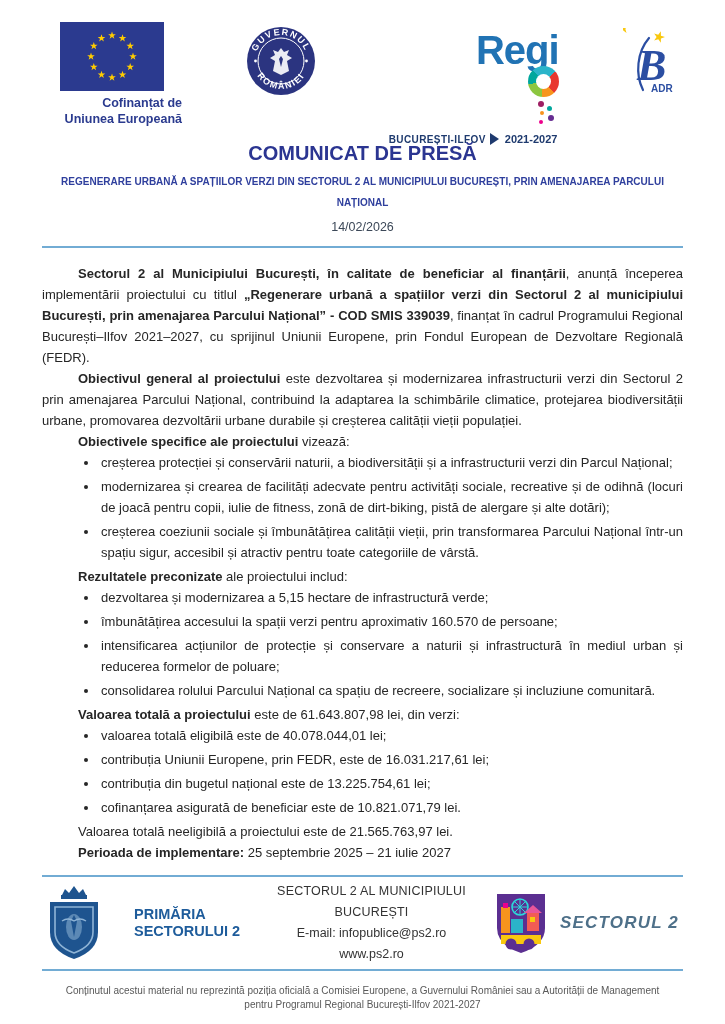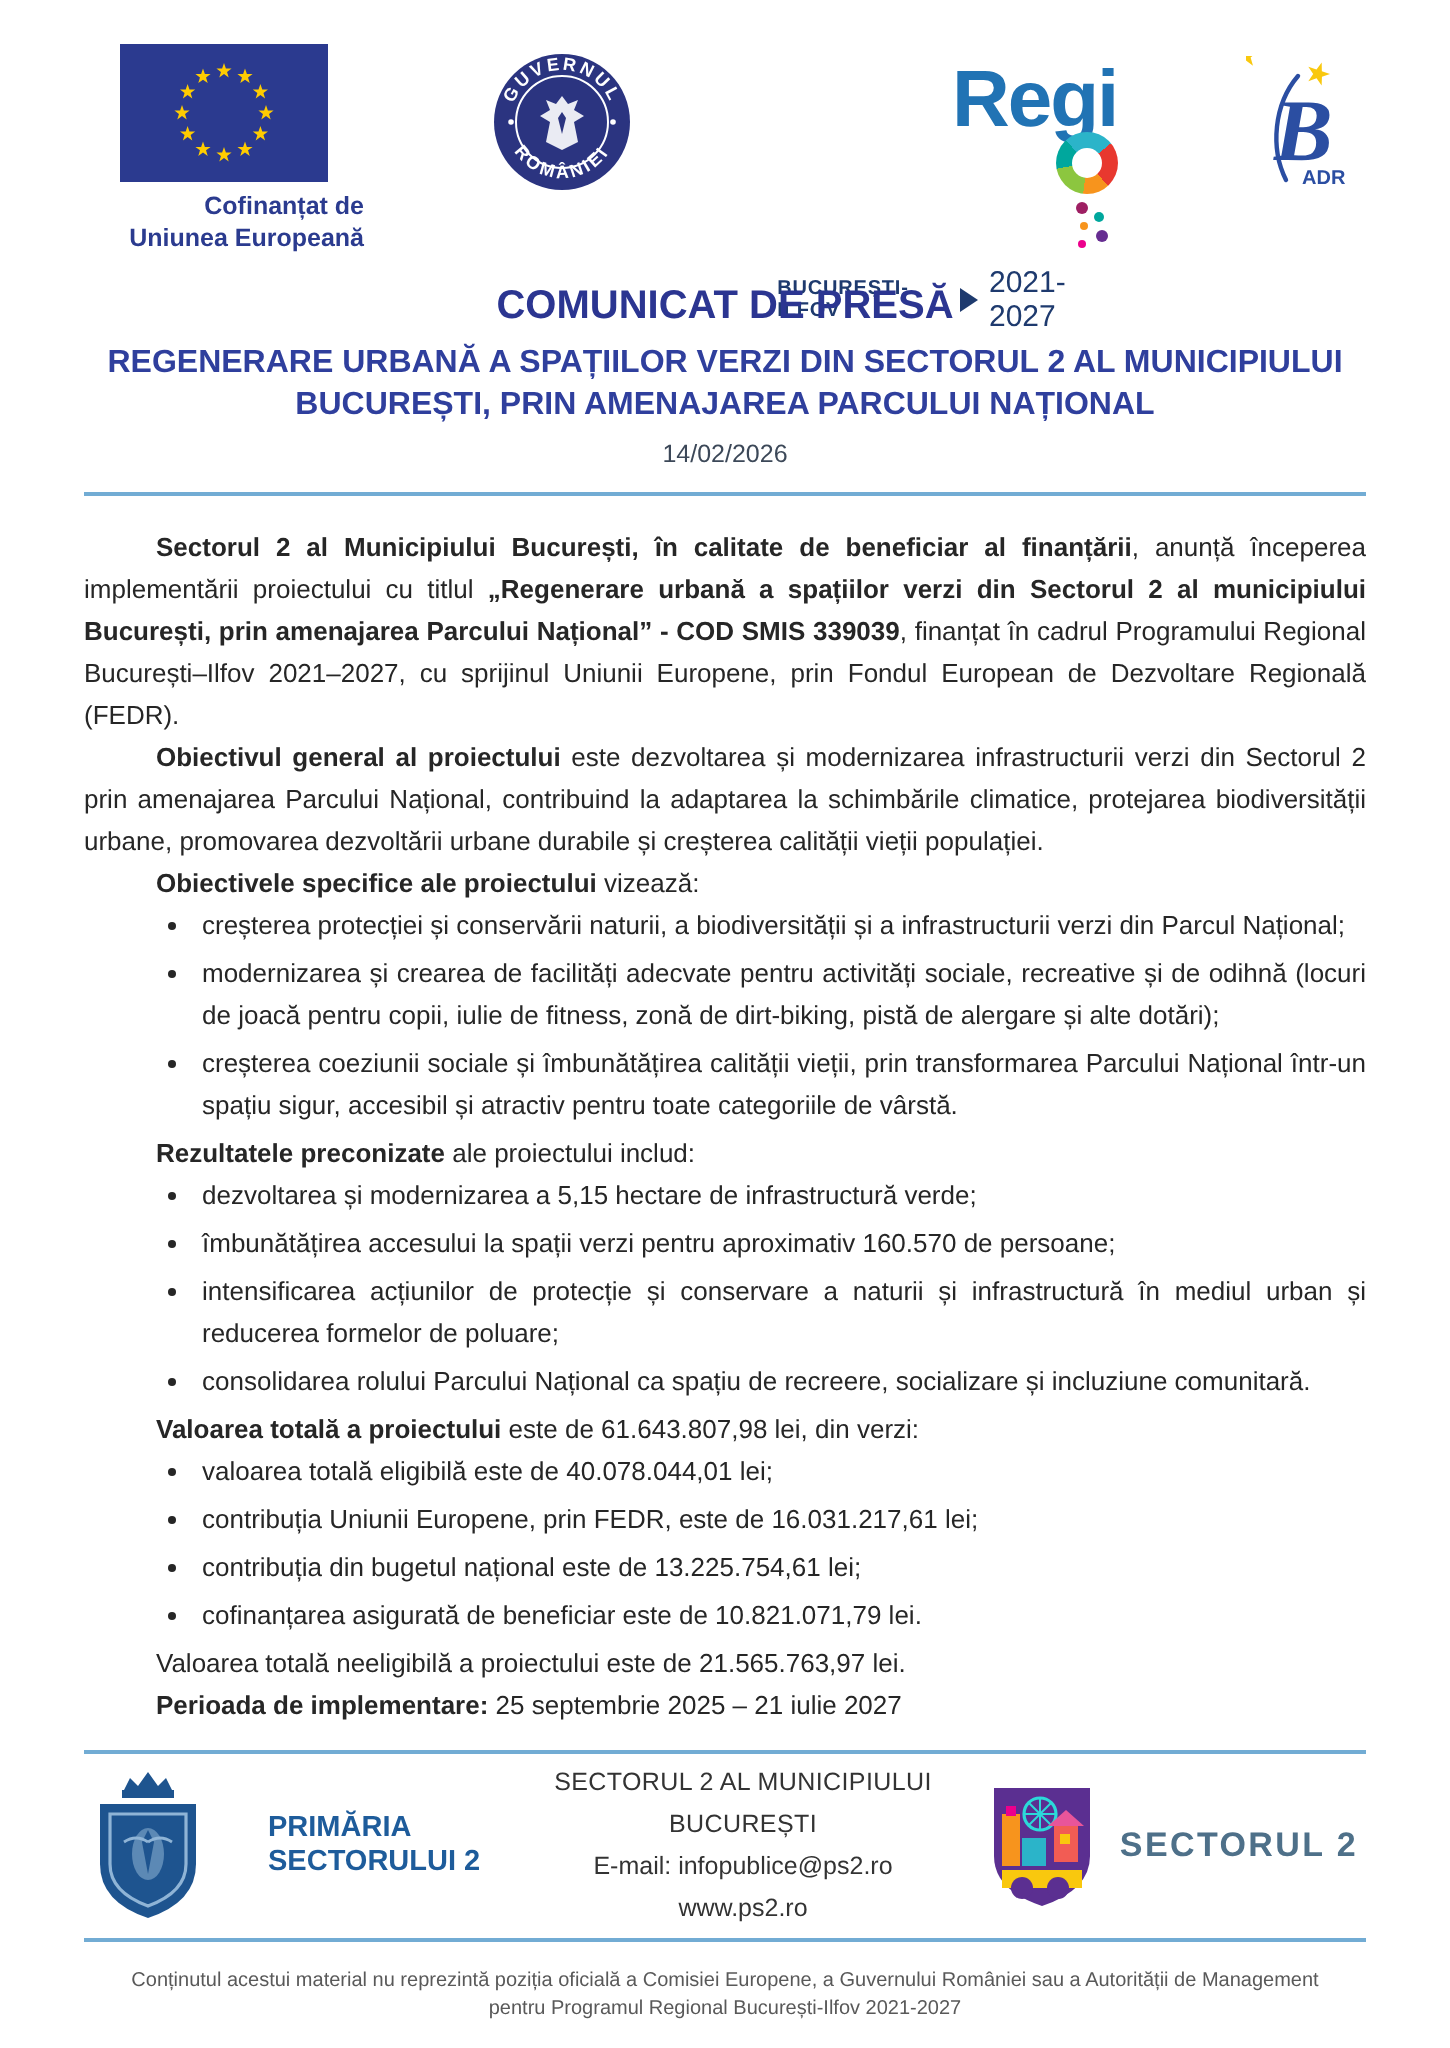--- a/index.html
+++ b/index.html
@@ -33,43 +33,43 @@
   .regio-dots i{position:absolute;border-radius:50%;}
   .regio-dots .d1{width:6px;height:6px;background:#9E1F63;left:1px;top:3px;}
   .regio-dots .d2{width:5px;height:5px;background:#00A79D;left:10px;top:8px;}
   .regio-dots .d3{width:4px;height:4px;background:#F7941D;left:3px;top:13px;}
   .regio-dots .d4{width:6px;height:6px;background:#662D91;left:11px;top:17px;}
   .regio-dots .d5{width:4px;height:4px;background:#EC008C;left:2px;top:22px;}
   .regio-bottom{display:flex;align-items:center;margin-top:4px;}
   .regio-region{font-size:10px;font-weight:bold;color:#1E3A6E;letter-spacing:0.4px;}
   .regio-chevron{width:0;height:0;border-top:6px solid transparent;border-bottom:6px solid transparent;
     border-left:9px solid #1E3A6E;margin:0 6px 0 4px;}
-  .regio-period{font-size:15px;font-weight:normal;color:#1E3A6E;}
+  .regio-period{font-size:11px;font-weight:bold;color:#1E3A6E;}
   .adr-block{width:60px;margin-top:6px;}
   
   .title{margin:6px 0 0;text-align:center;font-size:20px;font-weight:bold;color:#2B3591;line-height:26px;}
-  .subtitle{margin:5px 0 0;text-align:center;font-size:16px;font-weight:bold;color:#2F3F9D;line-height:21px;}
+  .subtitle{margin:5px 0 0;text-align:center;font-size:10px;font-weight:bold;color:#2F3F9D;line-height:21px;}
   .date-line{margin:6px 0 0;text-align:center;font-size:12.5px;color:#3C4858;line-height:17px;}
   .rule{height:2px;background:#72ACD4;border:0;margin:10px 0 0;}
   
   .doc-body{margin-top:15px;font-size:13px;line-height:21px;color:#262626;text-align:justify;}
   .doc-body p.para{margin:0;text-indent:36px;}
   .doc-body .b{font-weight:bold;}
   ul.bullets{margin:0;padding-left:57px;list-style:disc;}
   ul.bullets li{margin:0 0 3px;padding-left:2px;}
   
   .footer-box{
     margin-top:12px;border-top:2px solid #72ACD4;border-bottom:2px solid #72ACD4;
     display:flex;align-items:center;padding:9px 4px;height:74px;box-sizing:content-box;
   }
   .footer-left{display:flex;align-items:center;width:218px;gap:20px;}
   .primaria-name{margin-left:12px;font-size:14.5px;font-weight:bold;color:#1E5C9B;line-height:1.15;}
   .footer-center{flex:1;text-align:center;font-size:12.5px;color:#333;line-height:21px;}
   .footer-center .fc1{font-weight:normal;letter-spacing:0.2px;}
-  .footer-right{display:flex;align-items:center;width:200px;justify-content:flex-end;}
+  .footer-right{display:flex;align-items:center;width:200px;justify-content:flex-end;font-style:italic;}
   .sector2-wordmark{margin-left:13px;font-size:17px;font-weight:bold;color:#4E7089;letter-spacing:1.2px;}
   
   .disclaimer{margin:13px auto 0;width:96%;text-align:center;font-size:10px;color:#595959;line-height:14px;}
 </style>
 </head>
 <body>
 
 <div class="page">
 
   <div class="logo-row">

